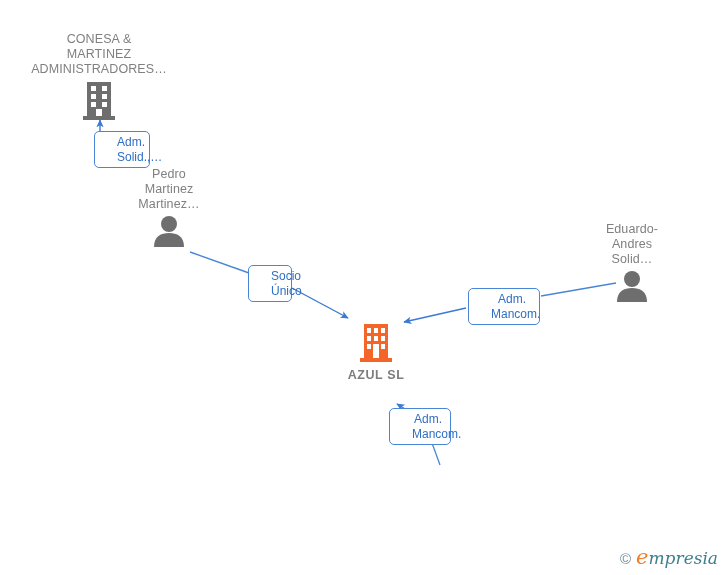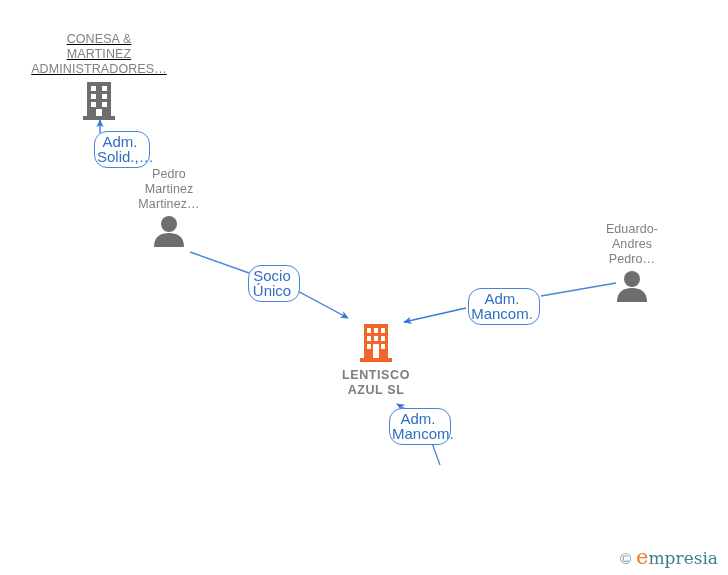--- a/index.html
+++ b/index.html
@@ -53,27 +53,27 @@
     margin-bottom: 3px;
   }
   .label-below {
     margin-top: 4px;
   }
 
   
   .edge-label {
     position: absolute;
     border: 1.4px solid #4a86d8;
-    border-radius: 13px;
+    border-radius: 5px;
     background: #ffffff;
     color: #2f6fc4;
-    font-size: 15px;
+    font-size: 12px;
     line-height: 14.5px;
     text-align: center;
-    padding: 3px 6px 3px 2px;
+    padding: 3px 6px 3px 22px;
     box-sizing: border-box;
     white-space: nowrap;
   }
 
   
   #watermark {
     position: absolute;
     right: 10px;
     bottom: 8px;
     display: flex;
@@ -81,20 +81,21 @@
     gap: 5px;
     user-select: none;
   }
   #watermark .copy {
     color: #6f8f96;
     font-size: 15px;
     line-height: 15px;
   }
   #watermark .brand {
     font-family: "DejaVu Serif", serif;
+    font-style: italic;
     font-size: 17px;
     line-height: 17px;
     color: #3d7f8c;
   }
   #watermark .brand .e {
     color: #f07d2c;
     font-size: 21px;
   }
 </style>
 </head>
@@ -123,21 +124,21 @@
       <path d="M 616 283 L 541 296" stroke="#4a86d8" stroke-width="1.4" fill="none"></path>
       <path d="M 466 308 L 404 322" stroke="#3a7ad4" stroke-width="1.4" fill="none" marker-end="url(#arrow-blue)"></path>
     </g>
 
     <g>
       <path d="M 440 465 L 432 443" stroke="#4a86d8" stroke-width="1.3" fill="none"></path>
       <path d="M 410 412 L 397 404" stroke="#3a7ad4" stroke-width="1.4" fill="none" marker-end="url(#arrow-blue)"></path>
     </g>
   </svg>
 
-  <div class="node" style="left:24px; top:32px;text-decoration:underline;">
+  <div class="node" style="left:24px; top:32px;">
     <div class="node-label label-above">
       <div>CONESA &amp;</div>
       <div>MARTINEZ</div>
       <div>ADMINISTRADORES…</div>
     </div>
     <div class="icon-wrap">
       <svg width="36" height="42" viewBox="0 0 36 42">
         <rect x="6" y="2" width="24" height="34" fill="#6e6e6e"></rect>
         <rect x="2" y="36" width="32" height="4" fill="#6e6e6e"></rect>
         <rect x="10" y="6" width="5" height="5" fill="#ffffff"></rect>
@@ -163,21 +164,21 @@
       <div>Martinez…</div>
     </div>
     <div class="icon-wrap">
       <svg width="34" height="32" viewBox="0 0 34 32">
         <circle cx="17" cy="9" r="8" fill="#6e6e6e"></circle>
         <path d="M 2 32 C 2 21 9 18 17 18 C 25 18 32 21 32 32 Z" fill="#6e6e6e"></path>
       </svg>
     </div>
   </div>
 
-  <div class="edge-label" style="left:248px; top:265px; width:52px;">
+  <div class="edge-label" style="left:248px; top:265px; width:44px;">
     <div>Socio</div>
     <div>Único</div>
   </div>
 
   <div class="node" style="left:301px; top:322px;">
     <div class="icon-wrap">
       <svg width="36" height="42" viewBox="0 0 36 42">
         <rect x="6" y="2" width="24" height="34" fill="#f4652a"></rect>
         <rect x="2" y="36" width="32" height="4" fill="#f4652a"></rect>
         <rect x="9" y="6" width="4" height="5" fill="#ffffff"></rect>
@@ -185,35 +186,34 @@
         <rect x="23" y="6" width="4" height="5" fill="#ffffff"></rect>
         <rect x="9" y="14" width="4" height="5" fill="#ffffff"></rect>
         <rect x="16" y="14" width="4" height="5" fill="#ffffff"></rect>
         <rect x="23" y="14" width="4" height="5" fill="#ffffff"></rect>
         <rect x="9" y="22" width="4" height="5" fill="#ffffff"></rect>
         <rect x="23" y="22" width="4" height="5" fill="#ffffff"></rect>
         <rect x="15" y="22" width="6" height="14" fill="#ffffff"></rect>
       </svg>
     </div>
     <div class="node-label company label-below">
-      <div>LENTISCO</div>
       <div>AZUL  SL</div>
     </div>
   </div>
 
   <div class="edge-label" style="left:468px; top:288px; width:72px;">
     <div>Adm.</div>
     <div>Mancom.</div>
   </div>
 
   <div class="node" style="left:557px; top:222px;">
     <div class="node-label label-above">
       <div>Eduardo-</div>
       <div>Andres</div>
-      <div>Pedro…</div>
+      <div>Solid…</div>
     </div>
     <div class="icon-wrap">
       <svg width="34" height="32" viewBox="0 0 34 32">
         <circle cx="17" cy="9" r="8" fill="#6e6e6e"></circle>
         <path d="M 2 32 C 2 21 9 18 17 18 C 25 18 32 21 32 32 Z" fill="#6e6e6e"></path>
       </svg>
     </div>
   </div>
 
   <div class="edge-label" style="left:389px; top:408px; width:62px;">

